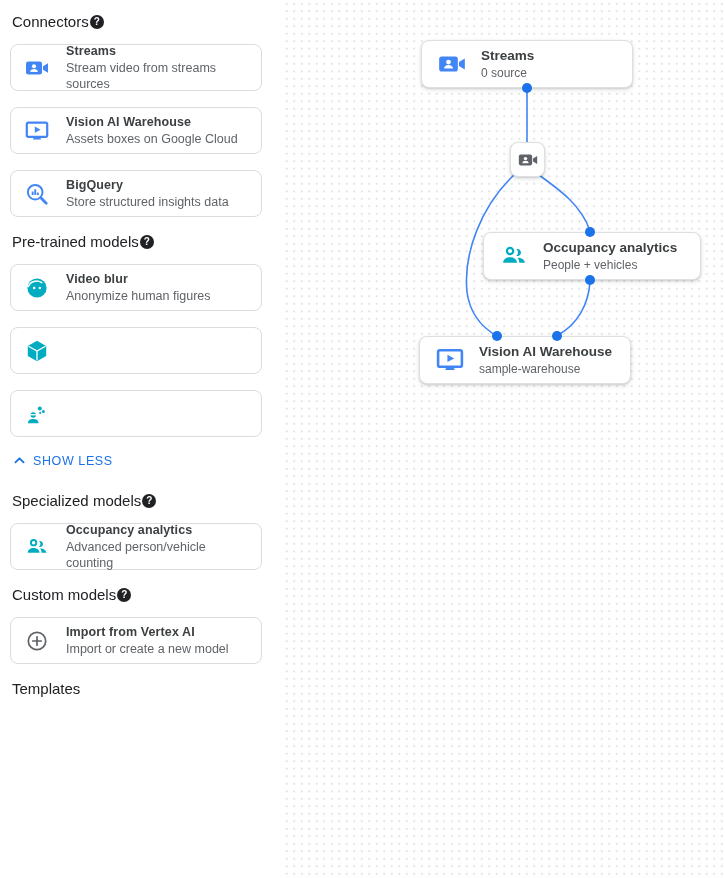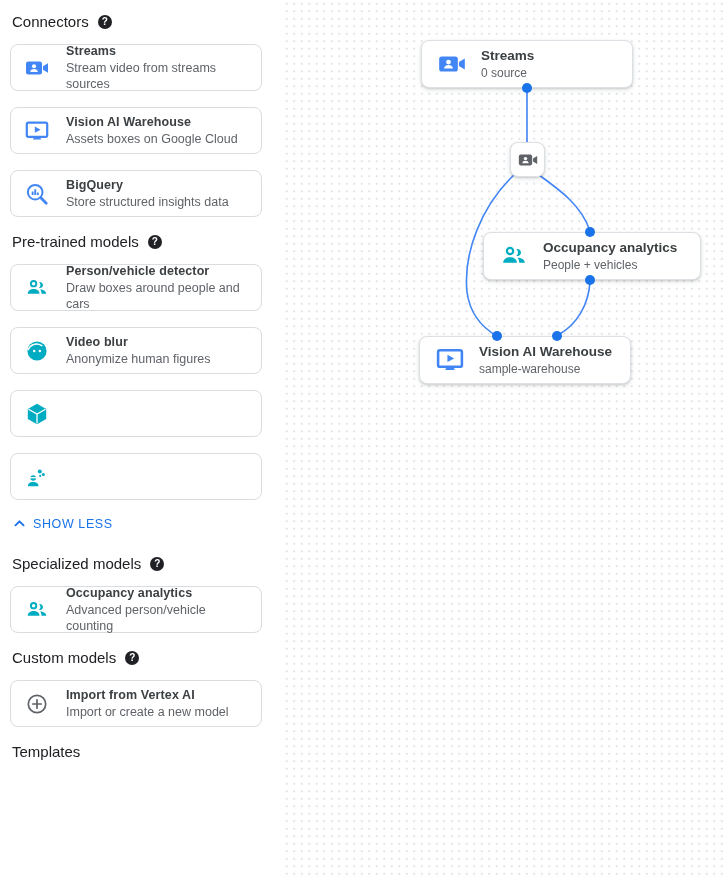--- a/index.html
+++ b/index.html
@@ -9,21 +9,21 @@
     font-family:"Liberation Sans", sans-serif;
     -webkit-font-smoothing:antialiased;
   }
   
   .sidebar{
     position:absolute;left:0;top:0;width:283px;height:878px;
     background:#fff;box-sizing:border-box;
     padding:13px 21px 0 10px;
   }
   .section-head{
-    display:flex;align-items:center;gap:9px;
+    display:flex;align-items:center;gap:1px;
     font-size:15px;line-height:18px;color:#202124;
     margin:11px 0 13px 2px;
   }
   .section-head.first{margin-top:0;}
   .help-badge{
     width:14px;height:14px;border-radius:50%;
     background:#202124;color:#fff;
     font-size:10px;font-weight:700;line-height:14px;
     text-align:center;display:inline-block;cursor:pointer;
     flex:0 0 auto;
@@ -188,31 +188,20 @@
       <div class="card-title">BigQuery</div>
       <div class="card-sub">Store structured insights data</div>
     </div>
   </div>
 
   <div class="section-head">
     <span>Pre-trained models</span>
     <span class="help-badge">?</span>
   </div>
 
-  <div class="card">
-    <span class="icon c-teal">
-        <svg>
-          <use href="#sym-people"></use>
-        </svg>
-      </span>
-    <div>
-      <div class="card-title">Person/vehicle detector</div>
-      <div class="card-sub">Draw boxes around people and cars</div>
-    </div>
-  </div>
 
   <div class="card">
     <span class="icon c-teal">
         <svg>
           <use href="#sym-face"></use>
         </svg>
       </span>
     <div>
       <div class="card-title">Video blur</div>
       <div class="card-sub">Anonymize human figures</div>

